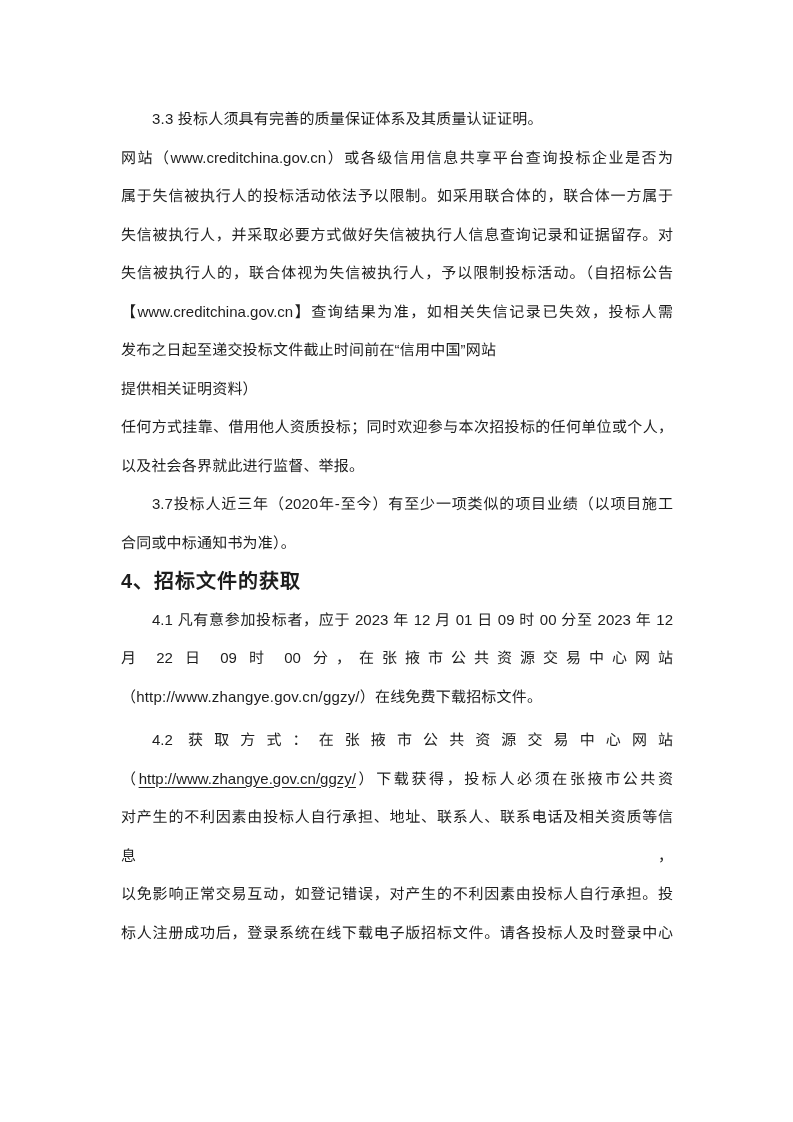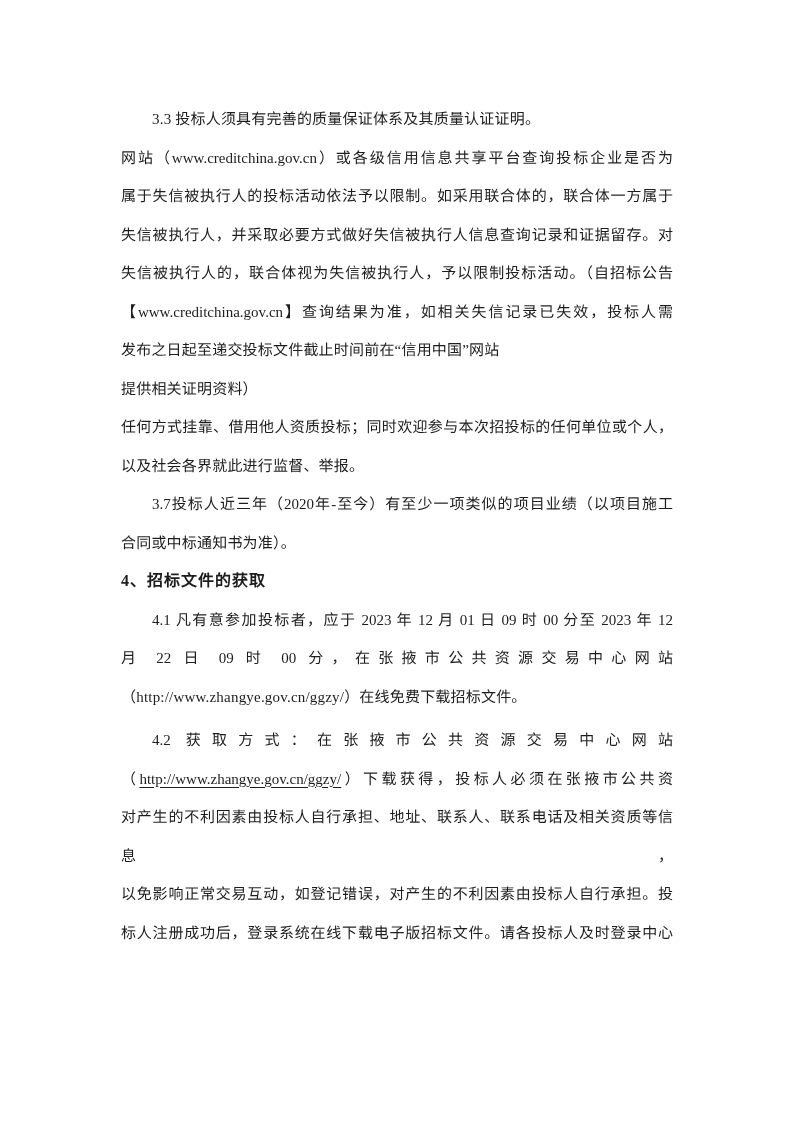--- a/index.html
+++ b/index.html
@@ -11,21 +11,21 @@
     margin: 0;
     padding: 0;
     background: #ffffff;
   }
   .page {
     position: relative;
     width: 683px;
     height: 1122px;
     background: var(--page-bg);
     overflow: hidden;
-    font-family: Liberation Serif, serif;
+    font-family: Liberation Sans, sans-serif;
     color: var(--text-color);
   }
   .content {
     position: absolute;
     left: 121px;
     top: 100px;
     width: 552px;
     font-size: 15px;
     line-height: 38.5px;
   }
@@ -36,21 +36,21 @@
   
   .j {
     text-align: justify;
     text-align-last: justify;
     letter-spacing: 0;
   }
   
   .indent { text-indent: 31px; }
   .heading {
     font-weight: bold;
-    font-size: 16px;
+    font-size: 20px;
     letter-spacing: 1px;
   }
   .mt { margin-top: 5px; }
   .u {
     text-decoration: underline;
     text-underline-offset: 3px;
   }
 </style>
 </head>
 <body>

